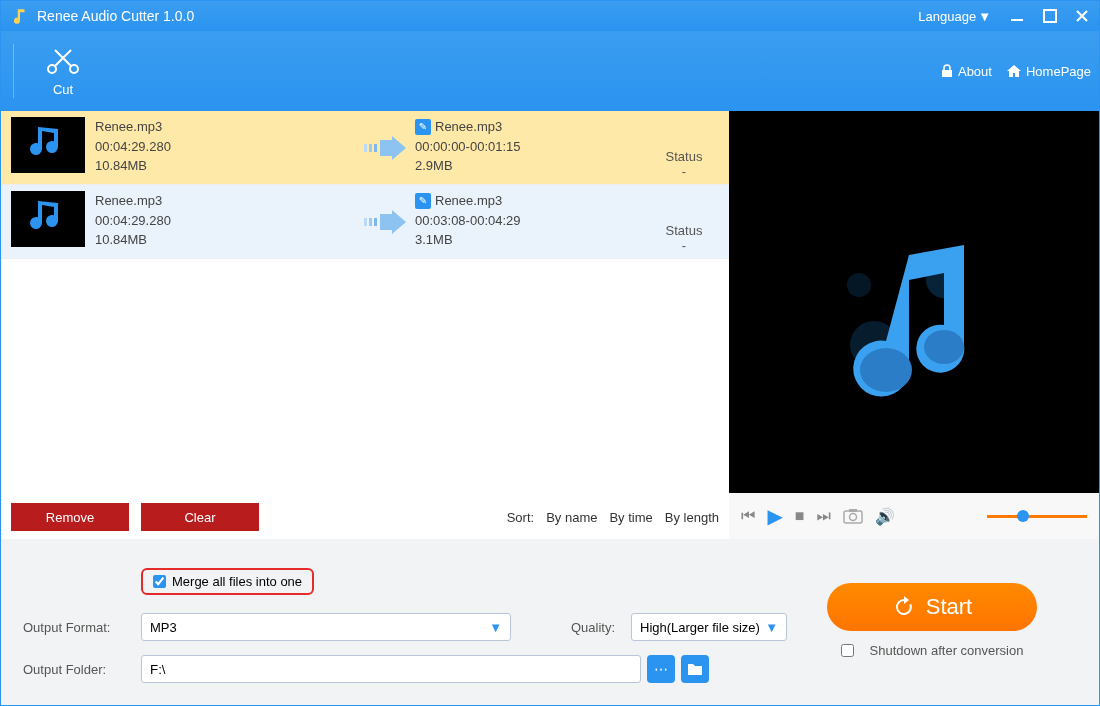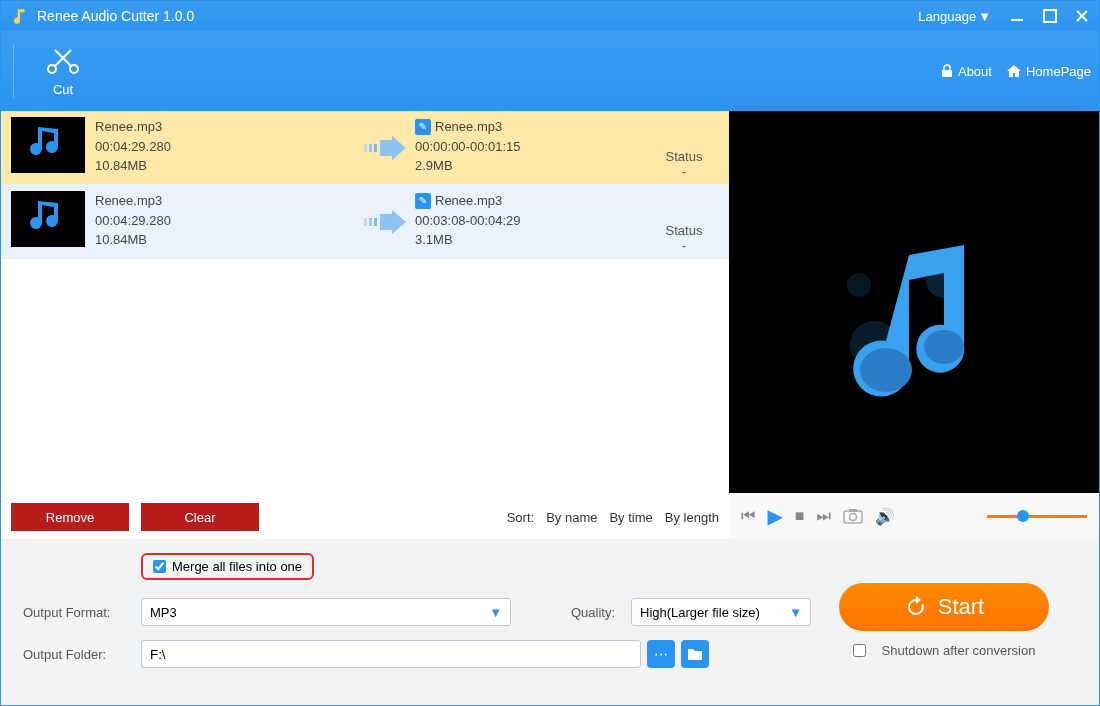--- a/index.html
+++ b/index.html
@@ -33,21 +33,21 @@
 .btnflat { background: #b91c1c; color: #fff; border: none; width: 118px; height: 28px; cursor: pointer; font-size: 13px; }
 .sortlbl { margin-left: auto; color: #333; }
 .sortopt { color: #333; cursor: pointer; }
 .preview { width: 370px; background: #000; position: relative; display:flex; align-items:center; justify-content:center; }
 .playbar { position: absolute; bottom: 0; left: 0; right: 0; height: 46px; background: #f8f8f8; display: flex; align-items: center; gap: 12px; padding: 0 12px; }
 .pbtn { color: #888; font-size: 16px; cursor: pointer; }
 .pbtn.play { color: #2b94f0; font-size: 20px; }
 .slider { flex: 0 0 100px; height: 3px; background: #ff7a00; position: relative; margin-left: auto; }
 .slider .knob { position: absolute; top: -5px; left: 30px; width: 12px; height: 12px; background: #2b94f0; border-radius: 50%; }
 .bottom { height: 166px; background: #f2f3f4; padding: 14px 22px; display: flex; }
-.outputs { flex: 1; }
+.outputs { flex: 1; margin-top: 15px; }
 .mergewrap { display: inline-flex; align-items: center; gap: 6px; padding: 4px 10px; border: 2px solid #e62b2b; border-radius: 6px; margin-left: 118px; margin-bottom: 18px; }
 .mergewrap input { accent-color: #2b94f0; }
 .formrow { display: flex; align-items: center; margin-bottom: 14px; }
 .formlbl { width: 118px; color: #555; }
 .select { display: flex; align-items: center; justify-content: space-between; height: 28px; border: 1px solid #b9c6d8; background: #fff; padding: 0 8px; width: 370px; cursor: pointer; border-radius: 3px; }
 .select .caret { color: #2b94f0; }
 .quallbl { margin-left: 60px; width: 60px; color: #555; }
 .textin { height: 28px; border: 1px solid #b9c6d8; background: #fff; padding: 0 8px; width: 500px; border-radius: 3px; }
 .pathctl { display: flex; gap: 6px; }
 .sqbtn { width: 28px; height: 28px; background: #2b94f0; border-radius: 4px; display: flex; align-items: center; justify-content: center; color: #fff; cursor: pointer; font-size: 14px; }
@@ -239,21 +239,21 @@
       <input type="checkbox" checked="" style="">
       <span>Merge all files into one</span>
     </div>
     <div class="formrow">
       <span class="formlbl">Output Format:</span>
       <div class="select">
         <span>MP3</span>
         <span class="caret">▼</span>
       </div>
       <span class="quallbl">Quality:</span>
-      <div class="select" style="width:180px">
+      <div class="select" style="width:156px">
         <span>High(Larger file size)</span>
         <span class="caret">▼</span>
       </div>
     </div>
     <div class="formrow">
       <span class="formlbl">Output Folder:</span>
       <div class="pathctl">
         <input class="textin" value="F:\" style="">
         <span class="sqbtn">⋯</span>
         <span class="sqbtn">

